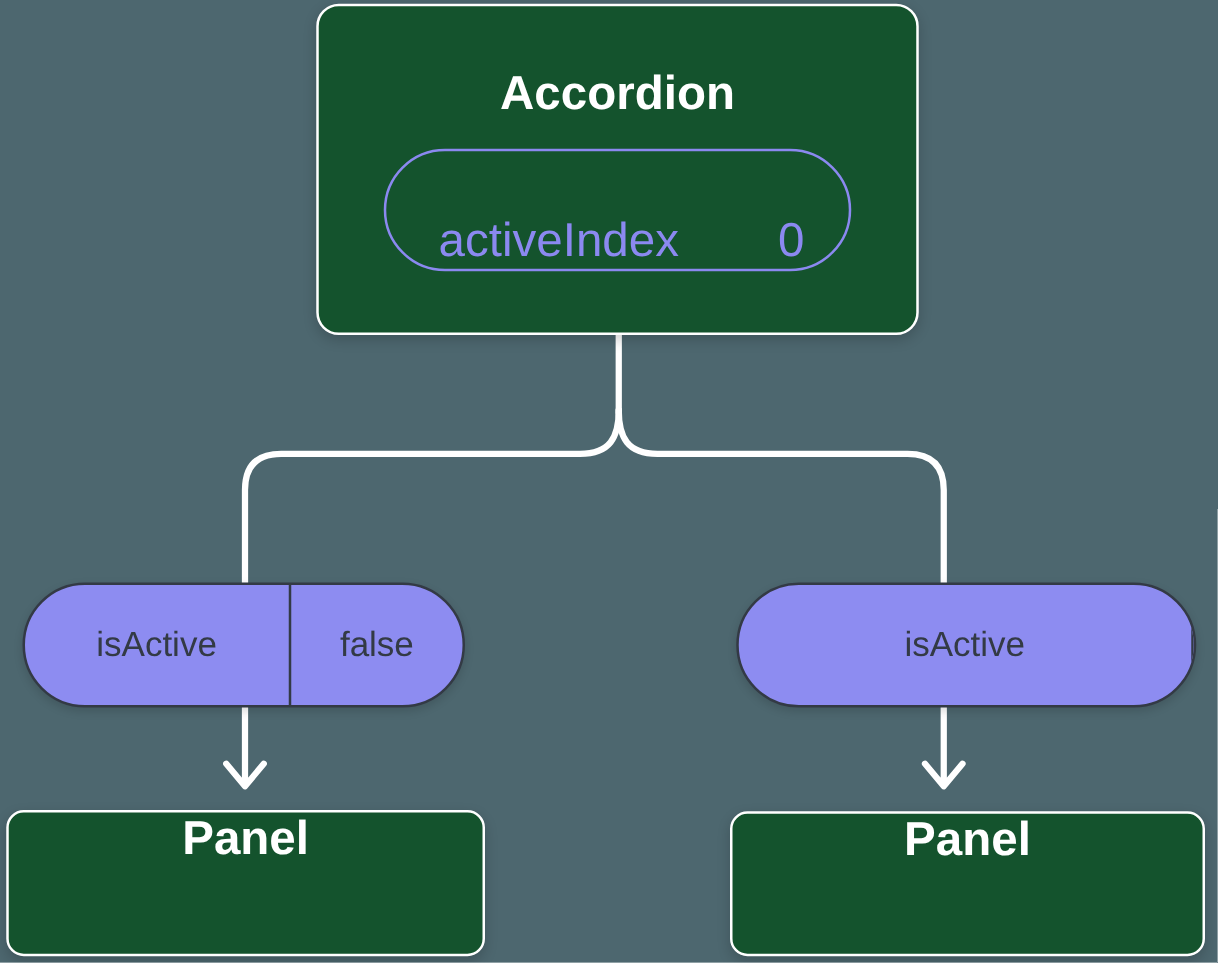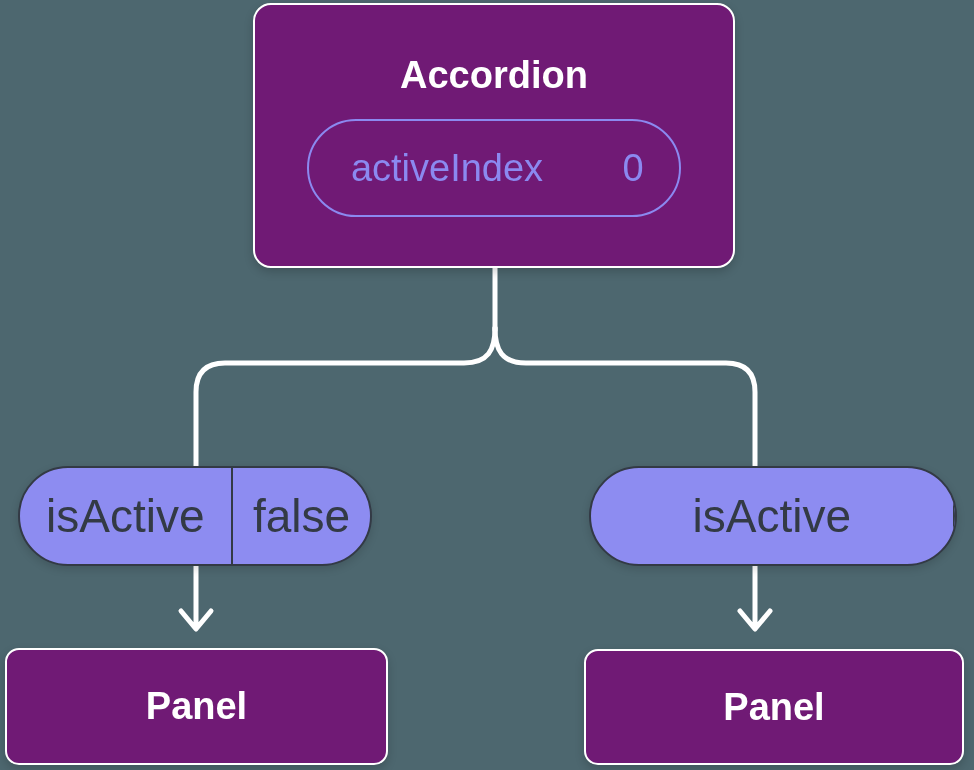--- a/index.html
+++ b/index.html
@@ -18,21 +18,21 @@
   }
   svg.connectors {
     position: absolute;
     left: 0;
     top: 0;
     z-index: 1;
   }
   .box {
     position: absolute;
     box-sizing: border-box;
-    background: #701a75;
+    background: #14532d;
     border: 2.5px solid #ffffff;
     box-shadow: 0 4px 10px rgba(0,0,0,0.18);
     z-index: 2;
   }
   .root-box {
     left: 253px;
     top: 3px;
     width: 482px;
     height: 265px;
     border-radius: 18px;
@@ -52,21 +52,21 @@
   .state-pill {
     position: absolute;
     left: 52px;
     top: 114px;
     width: 374px;
     height: 98px;
     box-sizing: border-box;
     border: 2px solid #8b89f0;
     border-radius: 60px;
     display: flex;
-    align-items: center;
+    align-items: flex-end;
     color: #8b89f0;
     font-size: 38px;
     font-weight: 400;
     overflow: hidden;
   }
   .cell {
     display: flex;
     align-items: center;
     justify-content: center;
   }
@@ -77,36 +77,36 @@
   .prop-pill {
     position: absolute;
     height: 100px;
     box-sizing: border-box;
     background: #8d8cf1;
     border: 2.5px solid #333a45;
     border-radius: 60px;
     display: flex;
     align-items: stretch;
     color: #333a45;
-    font-size: 46px;
+    font-size: 28px;
     font-weight: 400;
     overflow: hidden;
     box-shadow: 0 3px 8px rgba(0,0,0,0.15);
     z-index: 2;
   }
   .prop-left { left: 18px; top: 466px; width: 354px; }
   .prop-right { left: 589px; top: 466px; width: 368px; }
   .prop-name-cell { flex: 1; }
   .prop-divider { width: 2.5px; background: #333a45; }
   .prop-left .prop-value-cell { width: 137px; }
   .prop-right .prop-value-cell { width: 153px; }
 
   .panel-box {
     display: flex;
-    align-items: center;
+    align-items: flex-start;
     justify-content: center;
     border-radius: 14px;
   }
   .panel-left { left: 5px; top: 648px; width: 383px; height: 117px; }
   .panel-right { left: 584px; top: 649px; width: 380px; height: 116px; }
 </style>
 </head>
 <body>
 
 <div class="stage">

